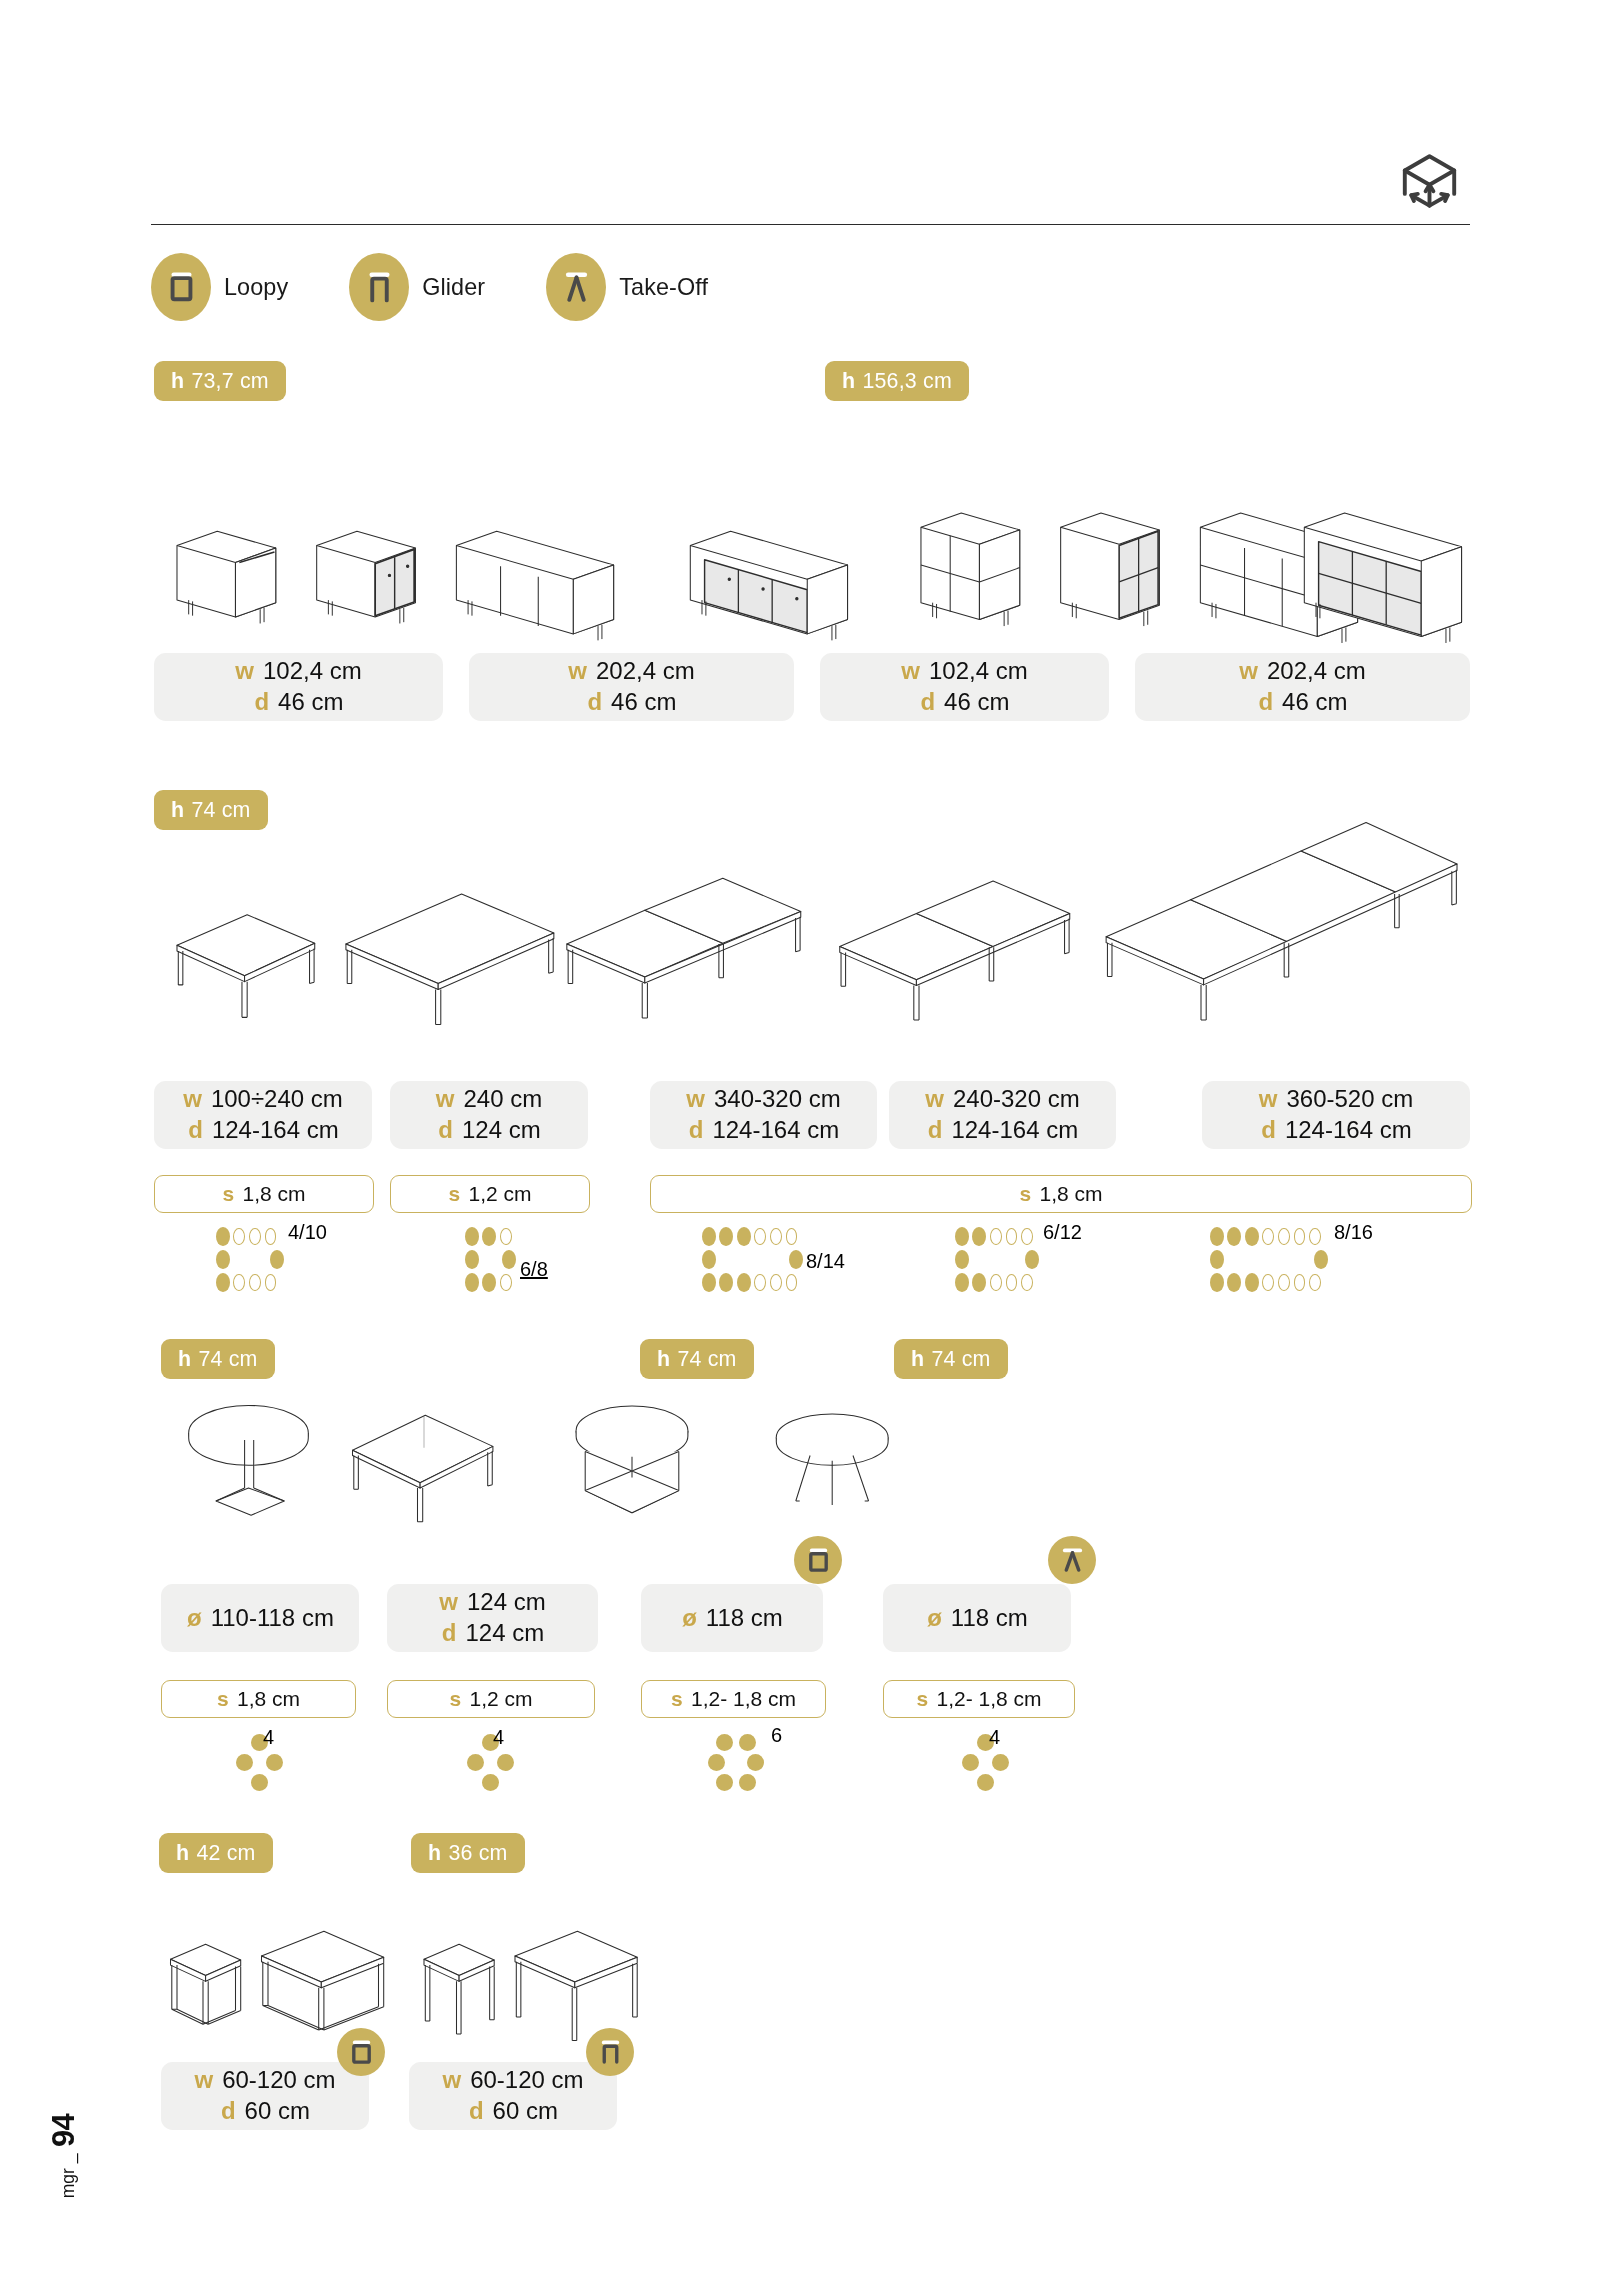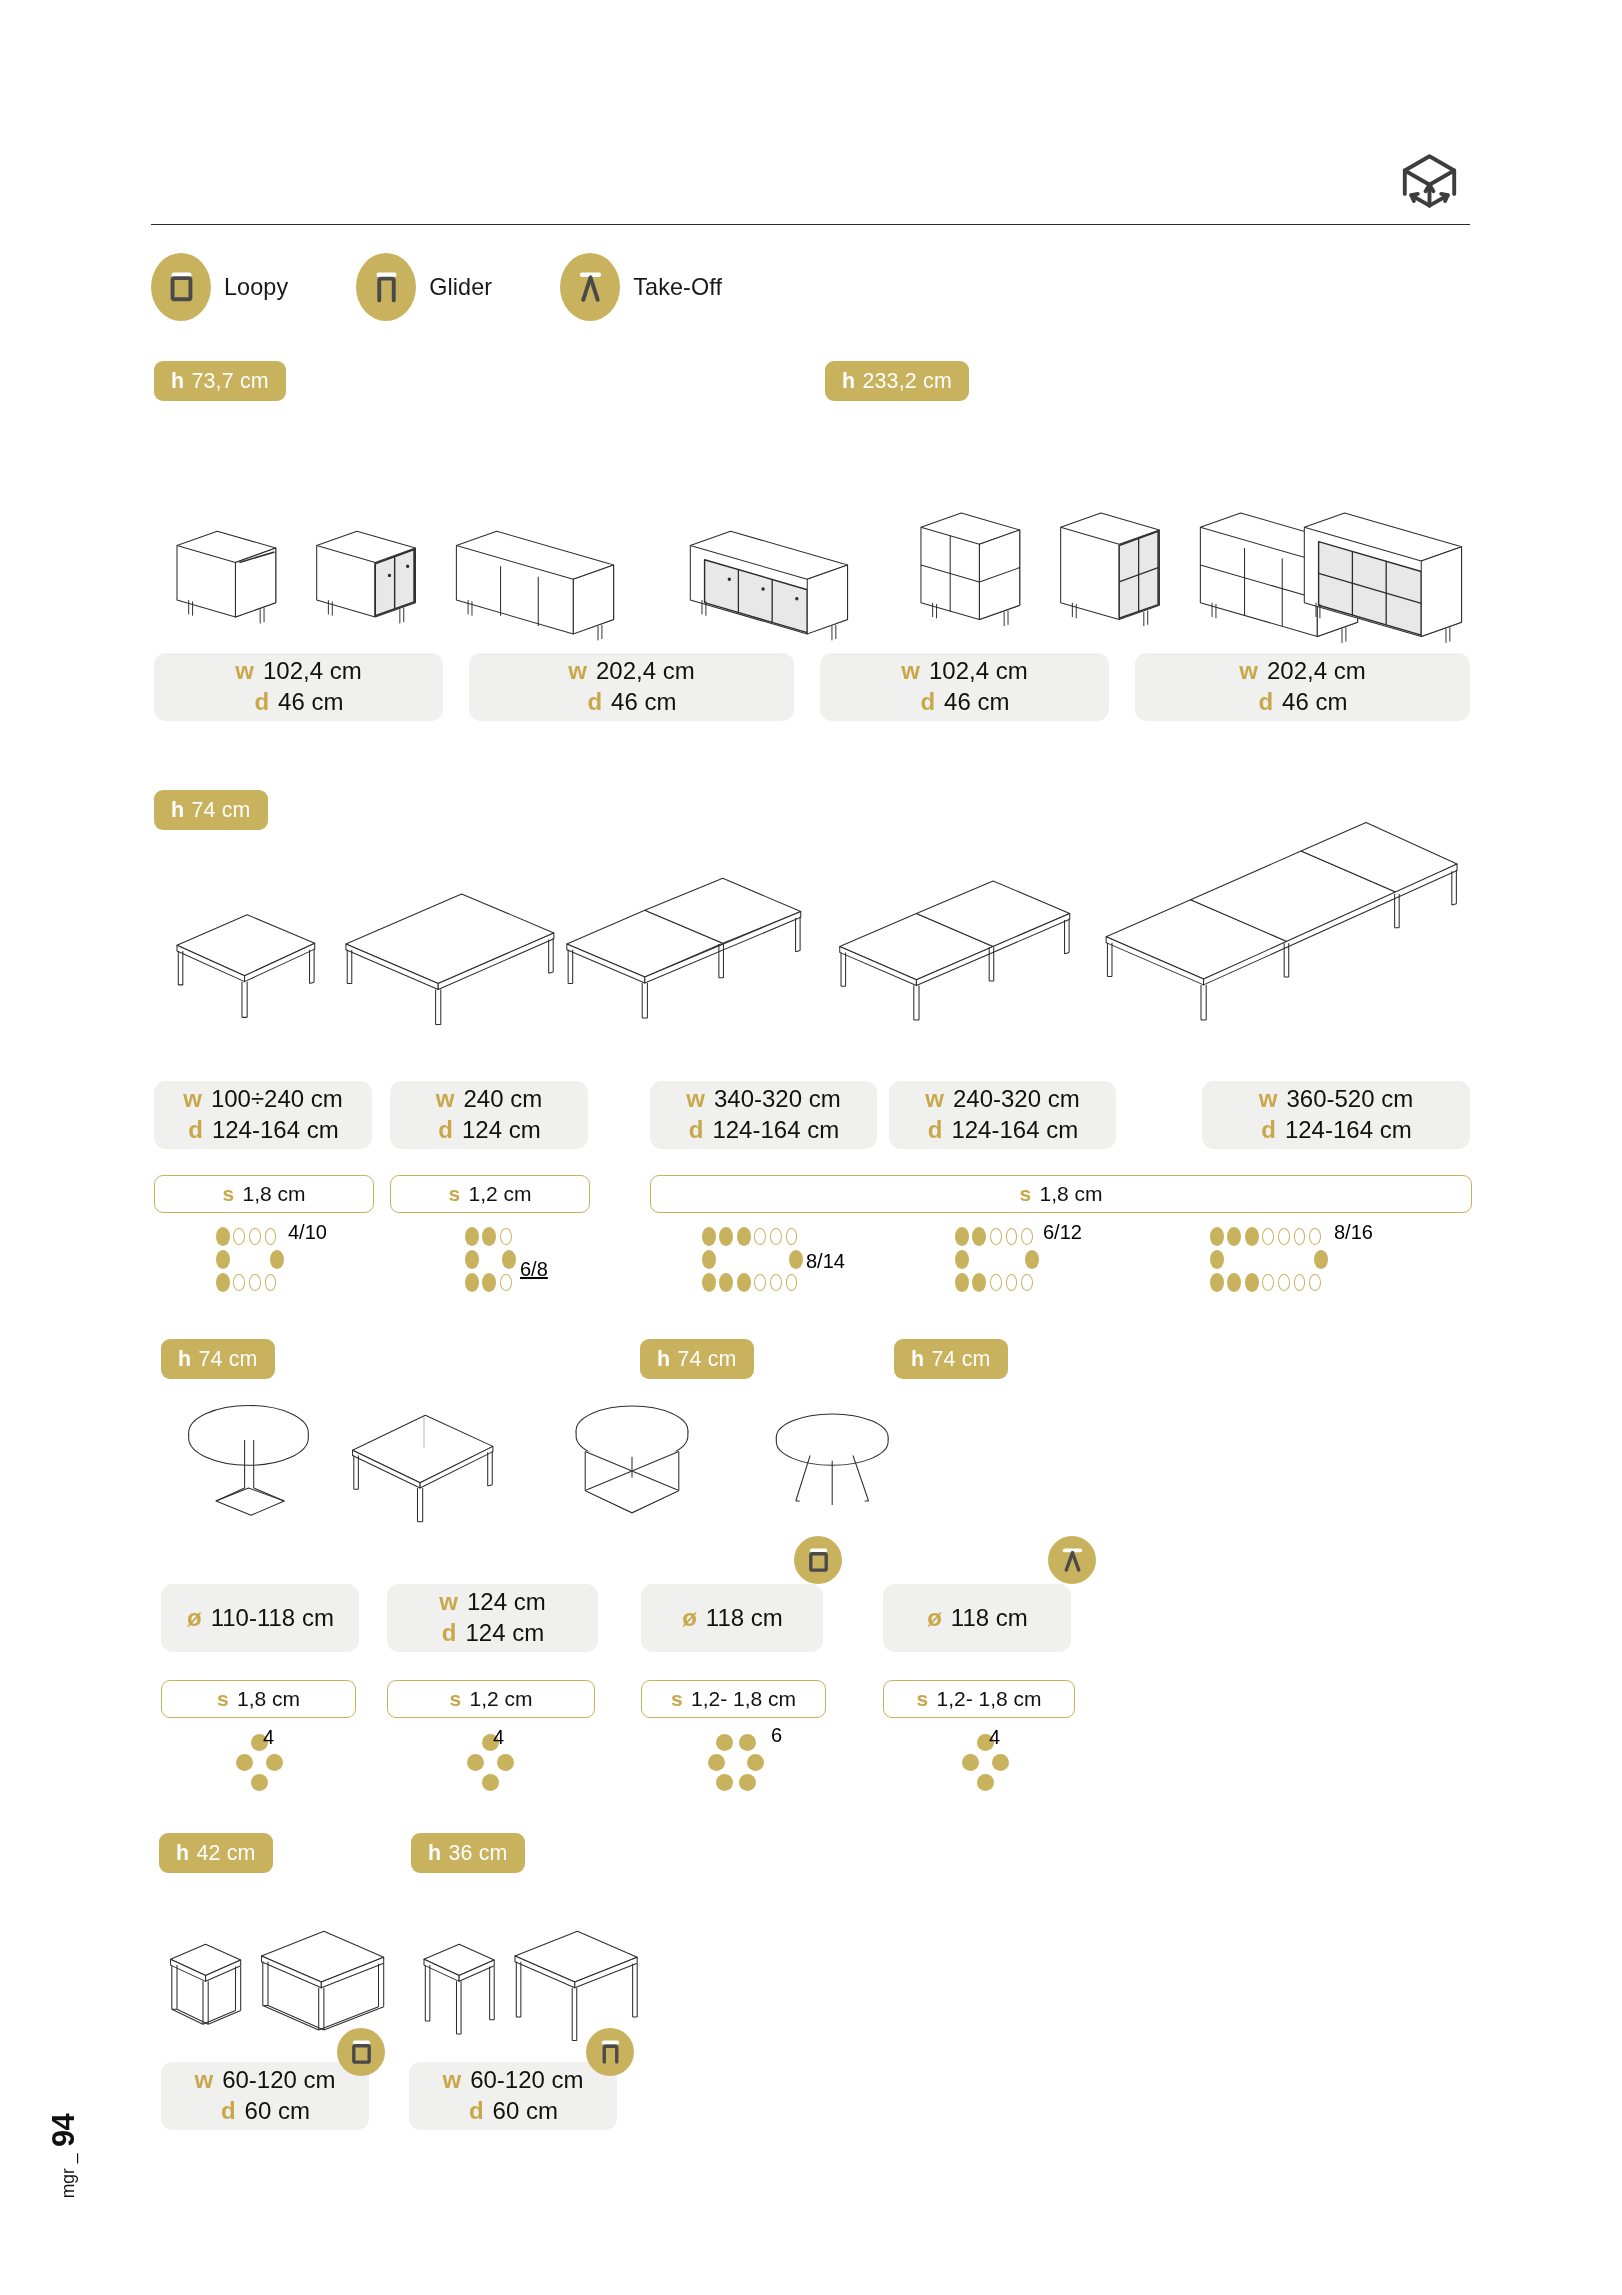--- a/index.html
+++ b/index.html
@@ -8,21 +8,21 @@
     font-family:"Liberation Sans", sans-serif;
     -webkit-font-smoothing:antialiased;
   }
   .page{position:absolute;inset:0;}
 
   
   #top-rule{position:absolute;left:151px;top:224px;width:1319px;height:1.3px;background:#2b2b2b;}
   #cube-icon{position:absolute;left:1397px;top:151px;width:65px;height:65px;}
 
   
-  #legend{position:absolute;left:151px;top:253px;display:flex;align-items:center;gap:17px;}
+  #legend{position:absolute;left:151px;top:253px;display:flex;align-items:center;gap:10px;}
   .legend-item{display:flex;align-items:center;margin-right:51px;}
   .legend-badge{
     width:60px;height:68px;border-radius:50%;background:#c9b25e;
     display:flex;align-items:center;justify-content:center;flex:0 0 auto;
   }
   .legend-label{margin-left:13px;font-size:23.4px;color:#1a1a1a;letter-spacing:0.1px;white-space:nowrap;font-weight:400;}
 
   
   .h-badge{
     position:absolute;background:#c9b25e;color:#ffffff;border-radius:9px;
@@ -134,21 +134,21 @@
       <div class="legend-label">Take-Off</div>
     </div>
   </div>
 
   <div class="h-badge" style="left:154px;top:361px;">
     <b>h</b>
     <span>73,7 cm</span>
   </div>
   <div class="h-badge" style="left:825px;top:361px;">
     <b>h</b>
-    <span>233,2 cm</span>
+    <span>156,3 cm</span>
   </div>
 
   <svg style="position:absolute;left:151px;top:500px;" width="1319" height="143" viewBox="0 0 2030 220">
     <g fill="none" stroke="#2d2d2d" stroke-width="1.6" stroke-linejoin="round">
 
       <g transform="translate(40,48)">
         <path d="M0 22 L62 0 L152 26 L152 110 L90 132 L0 106 Z" fill="#fff"></path>
         <path d="M0 22 L90 48 L152 26 M90 48 L90 132" fill="#fff"></path>
         <path d="M90 48 L90 132 L152 110 L152 26 Z" fill="#fff"></path>
         <path d="M18 106 L18 128 M24 108 L24 130 M128 120 L128 142 M134 118 L134 140" stroke-width="1.5"></path>

